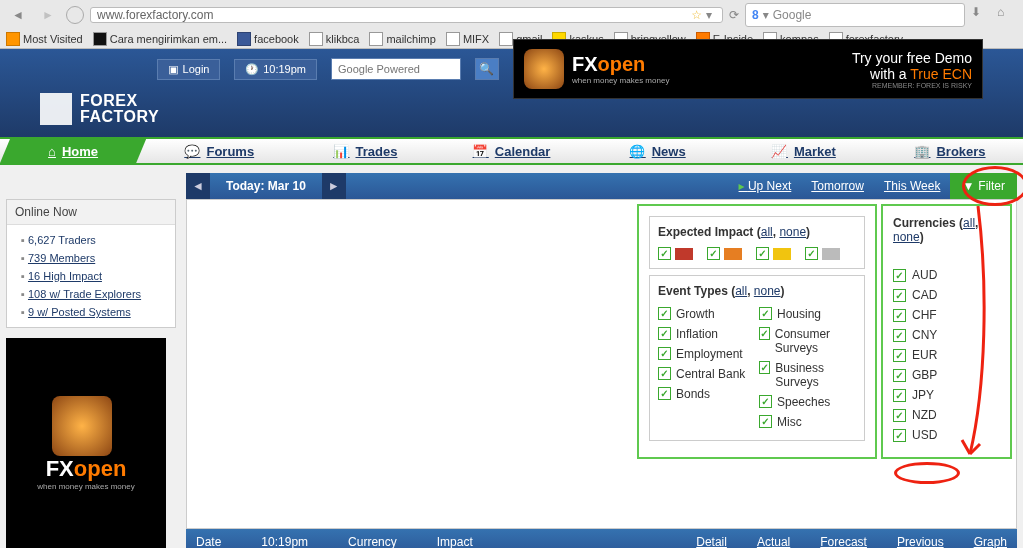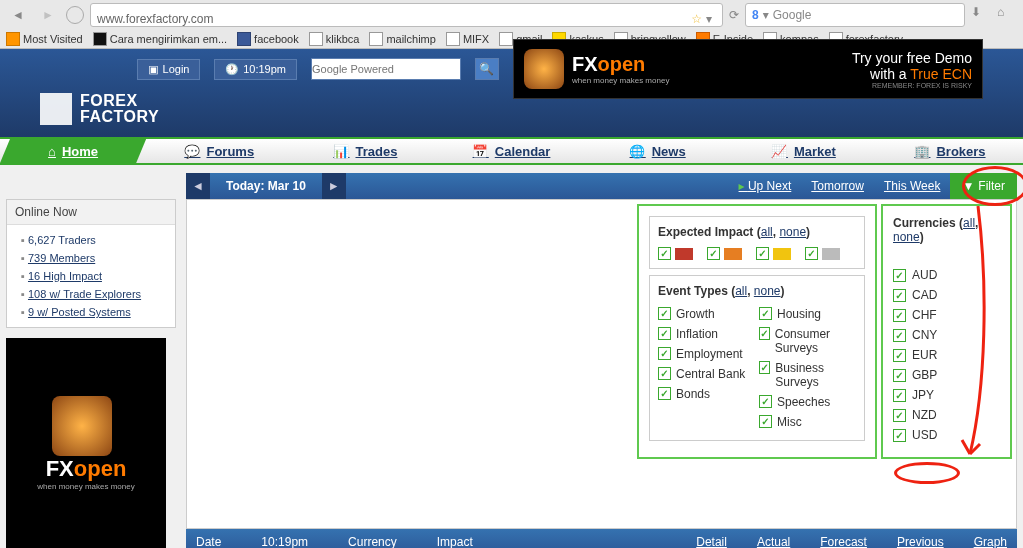--- a/index.html
+++ b/index.html
@@ -2,38 +2,38 @@
 <html><head>
 <meta charset="utf-8">
 <style>
 *{margin:0;padding:0;box-sizing:border-box;font-family:Arial,Helvetica,sans-serif}
 body{background:#f0f0f0;font-size:12px;color:#333;width:1023px}
 
 .browser-chrome{background:#e8e8e8;border-bottom:1px solid #bbb}
 .url-bar-row{display:flex;align-items:center;padding:3px 6px;gap:6px}
 .nav-arrow{width:24px;height:24px;display:flex;align-items:center;justify-content:center;border-radius:3px;color:#888}
 .globe{width:18px;height:18px;border:1px solid #aaa;border-radius:50%}
-.url-input{flex:1;height:24px;border:1px solid #bbb;border-radius:3px;padding:0 6px;background:#fff;display:flex;align-items:flex-end;font-size:12px;color:#666}
+.url-input{flex:1;height:16px;border:1px solid #bbb;border-radius:3px;padding:0 6px;background:#fff;display:flex;align-items:flex-end;font-size:12px;color:#666}
 .url-input .star{margin-left:auto;color:#f0c040}
 .search-box{width:220px;height:24px;border:1px solid #bbb;border-radius:3px;padding:0 6px;background:#fff;display:flex;align-items:center;gap:4px;color:#888}
 .search-g{color:#4285f4;font-weight:bold}
 .chrome-icon{width:20px;height:20px;color:#888}
 .bookmarks-row{display:flex;align-items:center;padding:2px 6px;gap:10px;font-size:11px;color:#333}
 .bm{display:flex;align-items:center;gap:3px;cursor:pointer}
 .bm-ico{width:14px;height:14px;display:inline-block;border:1px solid #999;background:#fff}
 .bm-ico.fb{background:#3b5998;border-color:#2e4373}
 .bm-ico.mv{background:#ff9500;border-color:#cc7700}
 .bm-ico.k{background:#ffd800;border-color:#ccac00}
 .bm-ico.ei{background:#ff7b00;border-color:#cc5c00}
 
 .site-header{background:linear-gradient(#2b5796,#1e3a68);color:#fff;padding:0}
 .header-top{height:40px;display:flex;align-items:center;justify-content:flex-end;padding:0 40px;gap:14px}
 .login-box{display:flex;align-items:center;gap:4px;border:1px solid #5a7db0;padding:3px 10px;font-size:11px;background:#3a5f99;cursor:pointer}
 .time-box{display:flex;align-items:center;gap:4px;border:1px solid #5a7db0;padding:3px 10px;font-size:11px;background:#3a5f99}
-.site-search{border:1px solid #5a7db0;background:#fff;height:22px;width:150px;color:#888;padding:0 0;font-size:11px}
+.site-search{border:1px solid #5a7db0;background:#fff;height:22px;width:130px;color:#888;padding:0 6px;font-size:11px}
 .search-btn{width:24px;height:22px;background:#4a7ec4;border:1px solid #5a7db0;display:flex;align-items:center;justify-content:center}
 .banner-ad{width:470px;height:60px;background:#000;border:1px solid #333;display:flex;align-items:center;color:#fff;font-size:13px;padding:0 10px}
 .banner-logo{width:40px;height:40px;background:radial-gradient(circle,#ffb347,#8b4513);border-radius:8px;margin-right:8px}
 .banner-txt{flex:1}
 .banner-fx{font-size:20px;font-weight:bold}
 .banner-fx .open{color:#ff7b00}
 .banner-right{font-size:14px;text-align:right}
 .banner-right .ecn{color:#ff7b00}
 .header-bottom{display:flex;align-items:center;padding:4px 40px 12px}
 .logo{display:flex;align-items:center;gap:8px}

